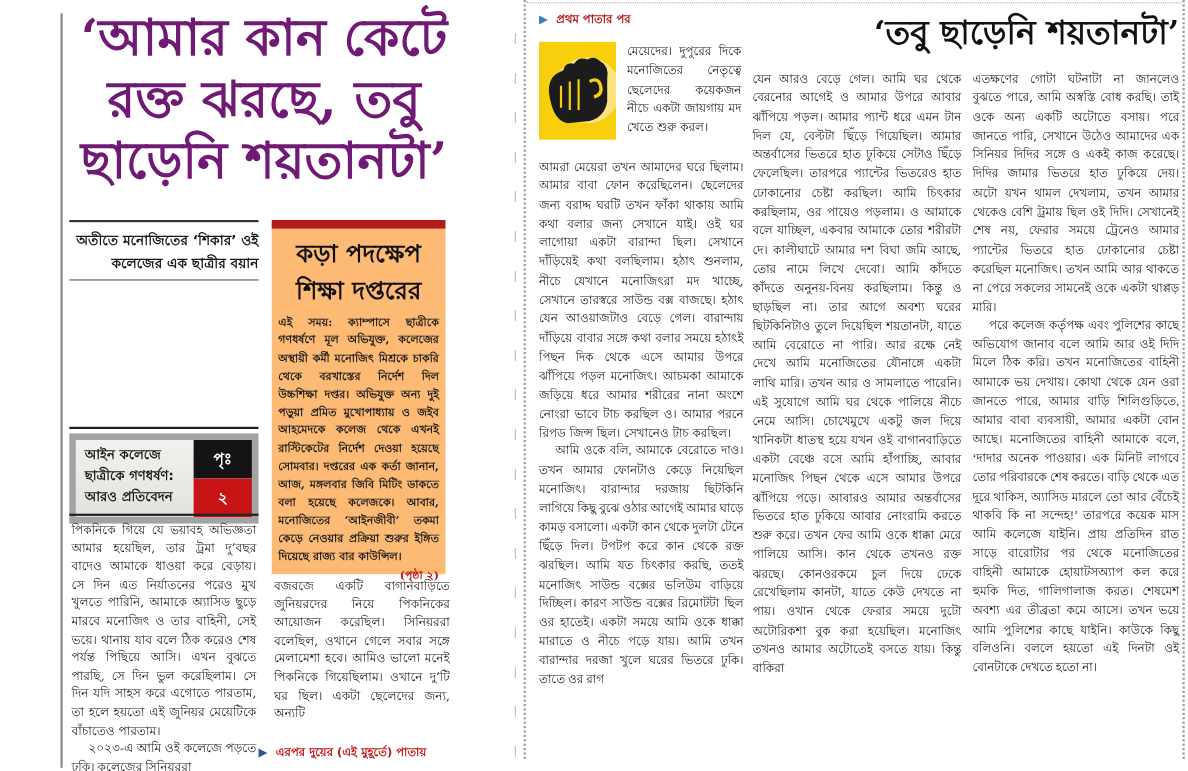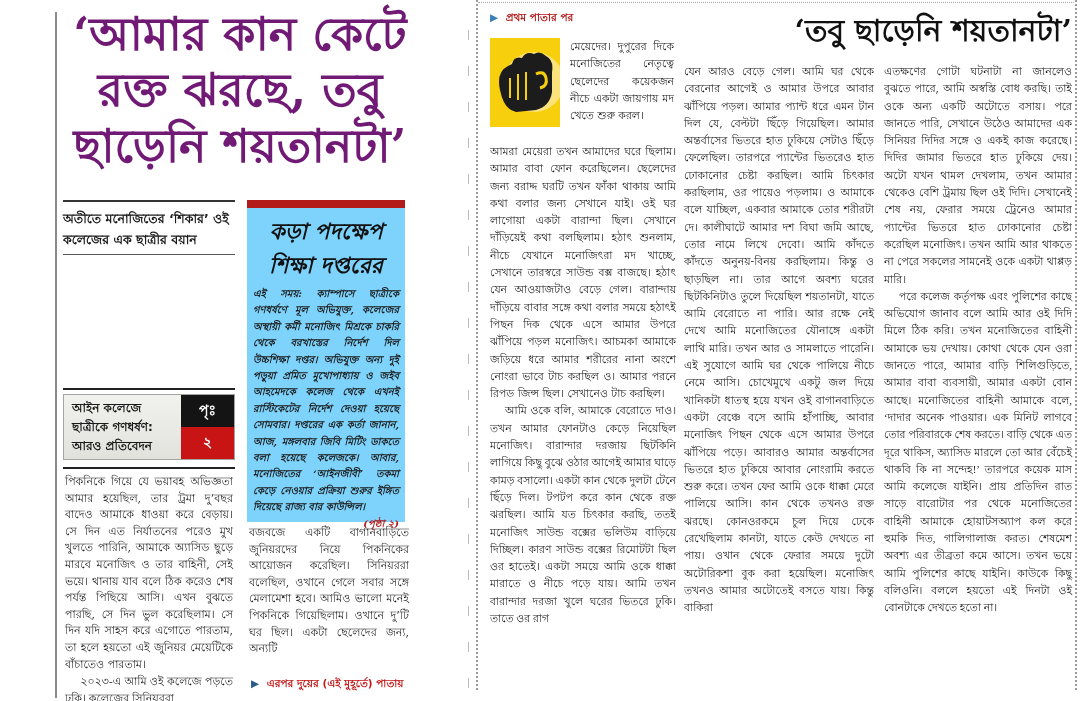--- a/index.html
+++ b/index.html
@@ -9,51 +9,51 @@
   
   .clip-left { position: absolute; left: 55px; top: 0; width: 362px; height: 701px; }
   .clip-left .vrule { position: absolute; left: 0; top: 12px; width: 2px; height: 686px; background: #8a8a8a; }
   .headline-main {
     position: absolute; left: 10px; top: 6px; width: 350px;
     font-family: "DejaVu Serif", serif; font-weight: bold; font-size: 46px; line-height: 56px;
     text-align: center; color: #701a75;
   }
   .subhead-box { position: absolute; left: 8px; top: 200px; width: 172px; }
   .subhead-box .rule { height: 2px; background: #333; }
-  .subhead { font-weight: bold; font-size: 12.5px; line-height: 21px; text-align: left; padding: 6px 0 4px; }
+  .subhead { font-weight: bold; font-size: 12.5px; line-height: 21px; text-align: right; padding: 6px 0 4px; }
   .body-col {
     font-family: "DejaVu Serif", serif; font-size: 11px; line-height: 16.6px; text-align: justify;
     color: #1f1f1f;
   }
   .intro-col { position: absolute; left: 10px; top: 254px; width: 168px; }
   .teaser-rule-top { position: absolute; left: 8px; top: 388px; width: 172px; height: 2px; background: #222; }
   .teaser {
-    position: absolute; left: 8px; top: 394px; width: 172px; height: 66px;
-    display: flex; border: 1px solid #a3a3a3;
+    position: absolute; left: 8px; top: 394px; width: 172px; height: 82px;
+    display: flex; border: 6px solid #a3a3a3;
   }
   .teaser-text { flex: 1; background: linear-gradient(#f1f1ee, #e2e2dd); padding: 4px 4px 4px 8px;
     font-weight: bold; font-size: 12px; line-height: 19px; }
   .teaser-page { width: 53px; display: flex; flex-direction: column; }
   .teaser-page .top { flex: 1; background: #141414; color: #fff; font-weight: bold; font-size: 14px;
     display: flex; align-items: center; justify-content: center; }
   .teaser-page .bot { flex: 1; background: #c81414; color: #fff; font-weight: bold; font-size: 14px;
     display: flex; align-items: center; justify-content: center; }
   .teaser-rule-bot { position: absolute; left: 8px; top: 467px; width: 172px; height: 2px; background: #222; }
   .story-col { position: absolute; left: 10px; top: 474px; width: 168px; }
 
   .sidebar-box { position: absolute; left: 192px; top: 200px; width: 158px; }
   .sidebar-box .redbar { height: 8px; background: #b31a1a; }
-  .sidebar-inner { background: #7dd3fc; padding: 6px 6px 6px 6px; font-style: italic; }
+  .sidebar-inner { background: #fdba74; padding: 6px 6px 6px 6px; }
   .sidebar-title { font-family: "DejaVu Serif", serif; font-weight: bold; font-size: 22px; line-height: 34px;
     text-align: center; color: #111; }
   .sidebar-body { font-family: "DejaVu Serif", serif; font-weight: bold; font-size: 10px; line-height: 16.4px;
     text-align: justify; color: #1a1a1a; margin-top: 4px; }
   .sidebar-body .pg { color: #b31a1a; float: right; }
   .continued-col { position: absolute; left: 194px; top: 525px; width: 160px; }
-  .jump-line { position: absolute; left: 196px; top: 676px; font-size: 10.5px; font-weight: bold; color: #c21a1a; }
+  .jump-line { position: absolute; left: 180px; top: 676px; font-size: 10.5px; font-weight: bold; color: #c21a1a; }
   .jump-line .arrow { color: #2b5a8a; margin-right: 4px; }
 
   
   .clip-right { position: absolute; left: 466px; top: 0; width: 614px; height: 701px; }
   .clip-right .dotted-left { position: absolute; left: 10px; top: 0; width: 0; height: 690px; border-left: 2px dotted #9a9a9a; }
   .clip-right .ticks-left { position: absolute; left: 2px; top: 30px; width: 4px; height: 660px;
     background: repeating-linear-gradient(to bottom, #bbb 0 10px, transparent 10px 36px); width: 1px; }
   .clip-right .dotted-right { position: absolute; left: 609px; top: 0; width: 0; height: 690px; border-left: 2px dotted #9a9a9a; }
   .clip-right .top-rule { position: absolute; left: 12px; top: 2px; width: 596px; height: 0; border-top: 1px dotted #aaa; }
   .continuation-tag { position: absolute; left: 24px; top: 10px; font-size: 10.5px; font-weight: bold; color: #b21a1a; text-align: right; }

